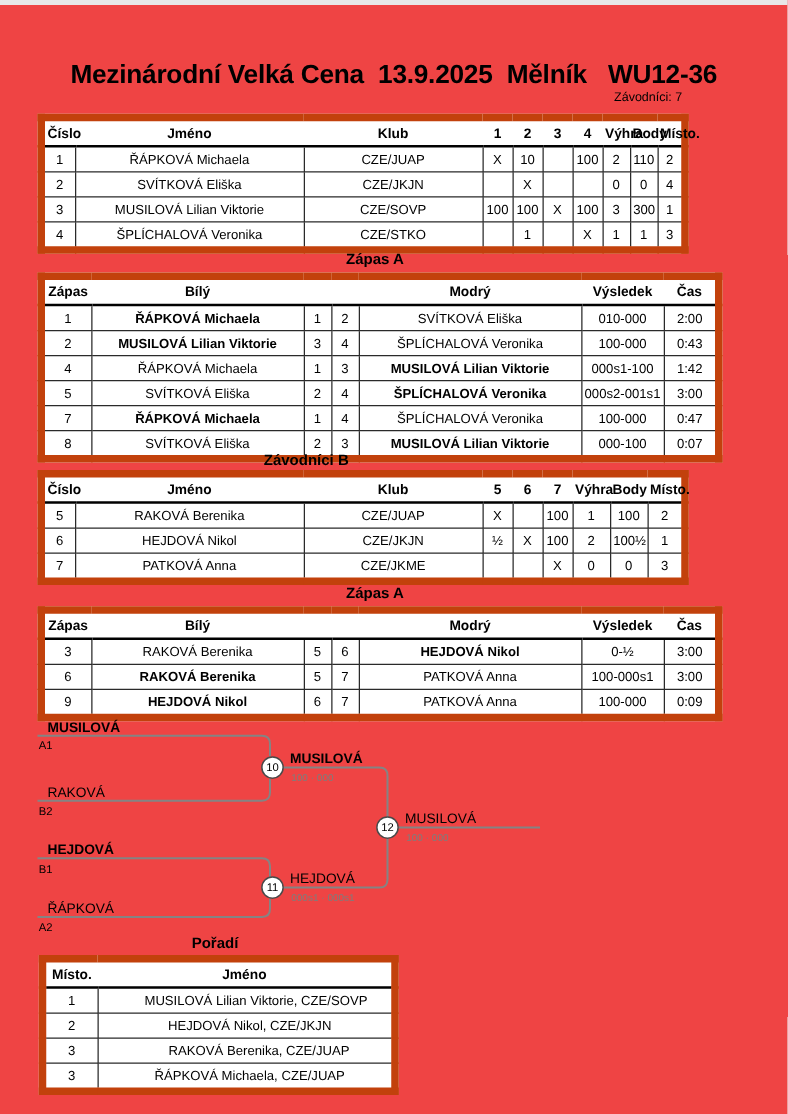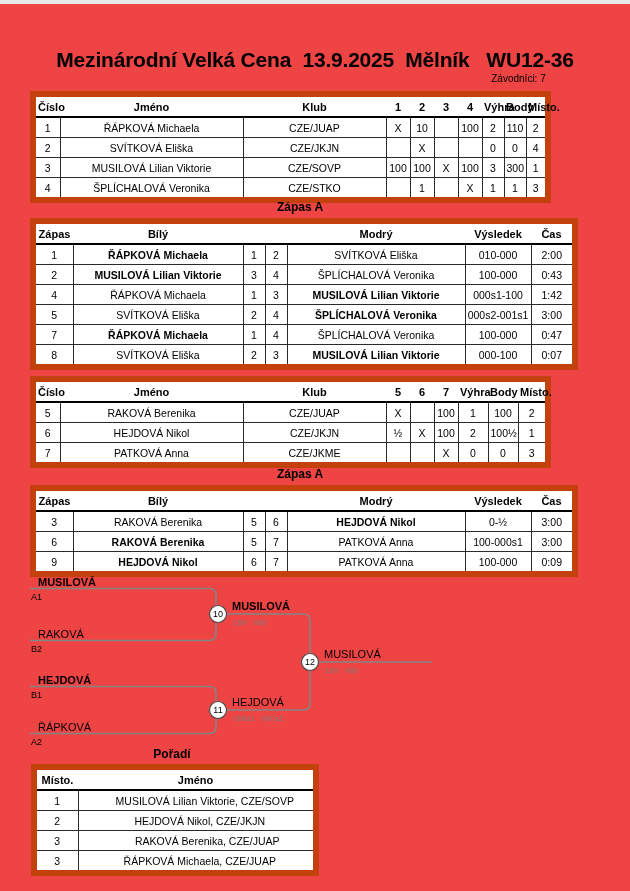--- a/index.html
+++ b/index.html
@@ -217,20 +217,21 @@
           <td class="l">SVÍTKOVÁ Eliška</td>
           <td>2</td>
           <td>3</td>
           <td class="l bold">MUSILOVÁ Lilian Viktorie</td>
           <td>000-100</td>
           <td>0:07</td>
         </tr>
       </tbody>
   </table>
 
+  <div class="abs sec-title" style="top:357px; left:120px; width:250px;">Závodníci B</div>
 
   <table class="abs sheet-table" style="top:372px; left:30px; width:515px;">
     <colgroup>
       <col style="width:27px">
         <col style="width:183px">
         <col style="width:143px">
       <col style="width:24px">
         <col style="width:24px">
         <col style="width:24px">
       <col style="width:30px">

